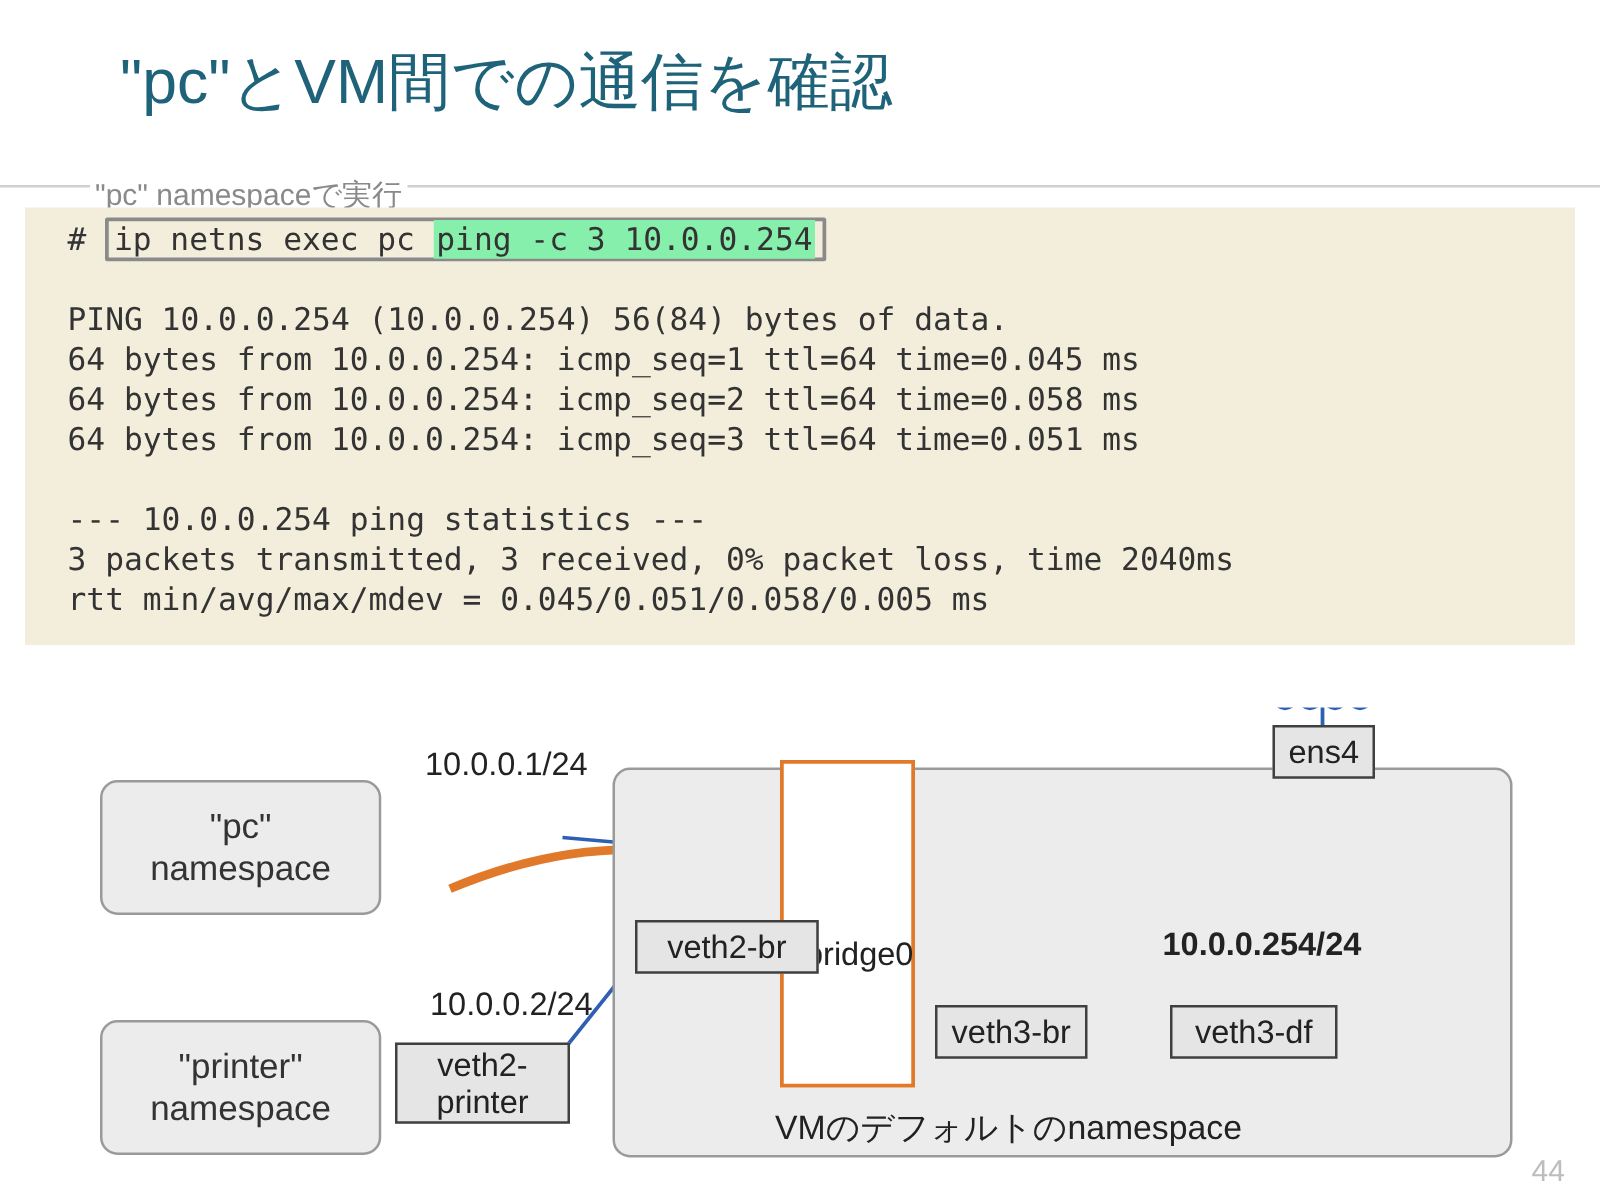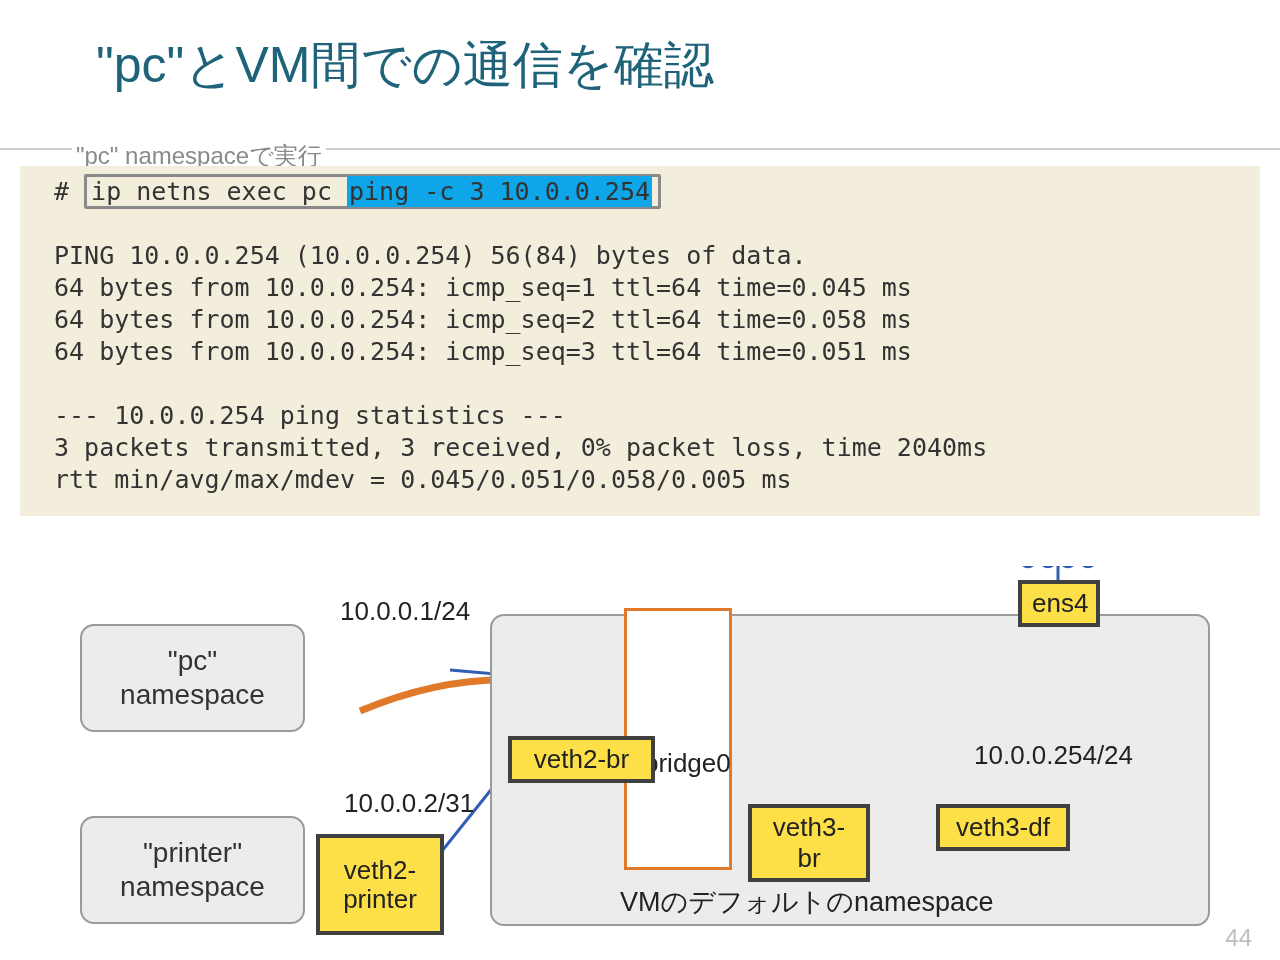--- a/index.html
+++ b/index.html
@@ -57,21 +57,21 @@
   }
   .cmdline {
     display: block;
   }
   .boxed {
     border: 3px solid #8a8a8a;
     padding: 0 6px 0 4px;
     border-radius: 2px;
   }
   .hl {
-    background: #0ea5e9;
+    background: #86efac;
     padding: 1px 2px;
   }
   
   .diagram {
     position: absolute;
     left: 60px;
     top: 566px;
     width: 1160px;
     height: 380px;
   }
@@ -92,22 +92,22 @@
   .nslabel {
     position: absolute;
     width: 100%;
     text-align: center;
     font-size: 28px;
     line-height: 1.2;
     color: #333;
   }
   .ifbox {
     position: absolute;
-    border: 4px solid #404040;
-    background: #fde047;
+    border: 2px solid #404040;
+    background: #e5e5e5;
     font-size: 26px;
     padding: 4px 10px;
     box-sizing: border-box;
     text-align: center;
     color: #222;
   }
   .bridgebox {
     position: absolute;
     border: 3px solid #e07a2a;
     background: #fff;
@@ -196,27 +196,27 @@
     <div class="bridgebox" style="left:564px; top:42px; width:108px; height:262px;"></div>
     <div class="iplabel" style="left:584px; top:142px;margin-top:40px;">bridge0</div>
 
     <div class="iplabel" style="left:280px; top:30px;">10.0.0.1/24</div>
 
 
     <div class="ifbox" style="left:448px; top:170px; width:147px;">veth2-br</div>
 
     <div class="ifbox" style="left:688px; top:238px; width:122px;">veth3-br</div>
 
-    <div class="iplabel" style="left:914px; top:174px;">10.0.0.254/24</div>
+    <div class="iplabel" style="left:870px; top:174px;font-weight:bold;">10.0.0.254/24</div>
     <div class="ifbox" style="left:876px; top:238px; width:134px;">veth3-df</div>
 
     <div class="ifbox" style="left:958px; top:14px; width:82px;">ens4</div>
 
-    <div class="iplabel" style="left:284px; top:222px;">10.0.0.2/31</div>
-    <div class="ifbox" style="left:256px; top:268px; width:128px; line-height:1.1; padding:18px 6px;">
+    <div class="iplabel" style="left:284px; top:222px;">10.0.0.2/24</div>
+    <div class="ifbox" style="left:256px; top:268px; width:140px; line-height:1.1; padding:2px 6px;">
       <span>veth2-</span><br>
       <span>printer</span>
     </div>
 
   </div>
 
   <div class="pagenum">44</div>
 </div>
 
 </body></html>

